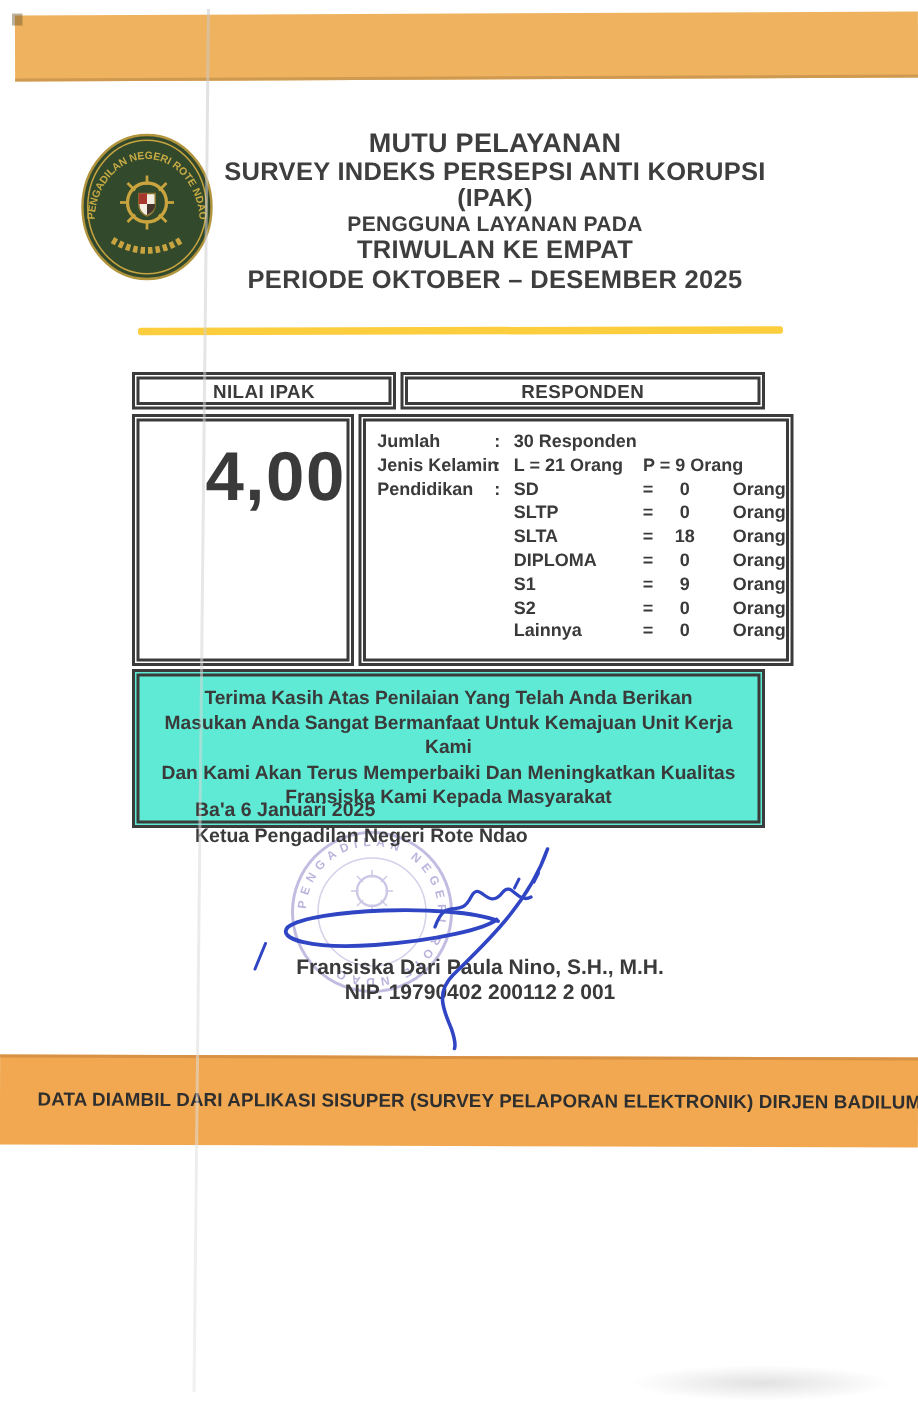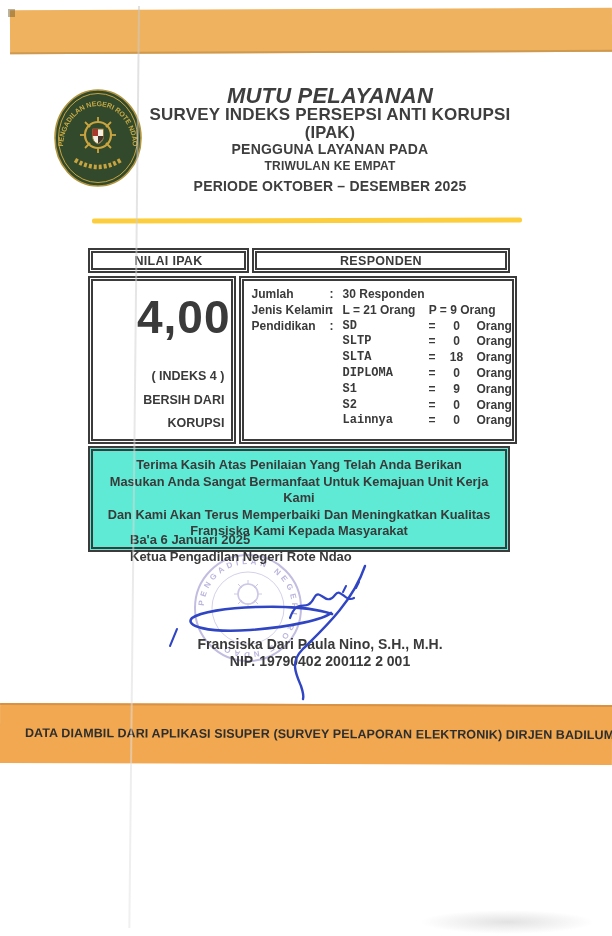--- a/index.html
+++ b/index.html
@@ -28,57 +28,57 @@
     background:radial-gradient(ellipse at center, rgba(150,150,150,.28), transparent 70%);
     z-index:3;
   }
 
   
   .seal { position:absolute; left:52px; top:88px; width:92px; height:100px; z-index:5; }
   .titles {
     position:absolute; left:140px; top:85px; width:380px; text-align:center;
     font-weight:bold; color:#3E3E3E; letter-spacing:.2px; z-index:5;
   }
-  .tl-0 { font-size:22px;   line-height:21px;font-style:italic; }
+  .tl-0 { font-size:18px;   line-height:21px; }
   .tl-1 { font-size:17px; line-height:18px; }
   .tl-2 { font-size:16.5px; line-height:17px; }
   .tl-3 { font-size:14px;   line-height:16px; }
   .tl-4 { font-size:14.5px; line-height:16px; }
-  .tl-5 { font-size:12px;   line-height:19px; }
-  .tl-6 { font-size:14px;   line-height:21px; }
+  .tl-5 { font-size:17px;   line-height:19px; }
+  .tl-6 { font-size:17px;   line-height:21px; }
   .title-rule {
     position:absolute; left:92px; top:218px; width:430px; height:5px;
     background:#FCCE3E; border-radius:2px; transform:rotate(-0.15deg); z-index:4;
   }
 
   
   .tbl { position:absolute; left:88px; top:248px; width:422px; z-index:5; }
   .row { display:flex; gap:3px; }
   .cell { border:5px double #3b3b3b; background:#fff; box-sizing:border-box; }
   .hrow { margin-bottom:3px; }
   .hcell {
     height:25px; display:flex; align-items:center; justify-content:center;
     font-weight:bold; font-size:12.5px; letter-spacing:.3px;
   }
-  .c-left  { width:161px; }
+  .c-left  { width:176px; }
   .c-right { flex:1; }
   .bcell-left {
     height:168px; display:flex; flex-direction:column; align-items:center; text-align:right;padding-left:44px;
   }
   .score { font-size:46px; font-weight:bold; letter-spacing:1px; margin-top:10px; line-height:52px; }
   .score-notes { margin-top:22px; font-size:12.5px; font-weight:bold; line-height:23.5px; }
   .bcell-right { height:168px; padding:6px 0 0 8px; font-size:12px; font-weight:bold; line-height:15.8px; }
   .resp-line { display:flex; white-space:nowrap; }
   .rc1 { width:78px; }
   .rcolon { width:13px; }
   .pre { white-space:pre; }
-  .edu-label { width:86px;font-family:Liberation Mono, monospace; }
+  .edu-label { width:86px; }
   .edu-eq { width:16px; }
   .edu-count { width:24px; text-align:center; }
-  .edu-unit { margin-left:8px; }
+  .edu-unit { margin-left:20px; }
 
   
   .thanks {
     position:absolute; left:88px; top:446px; width:422px; box-sizing:border-box;
     border:5px double #3b3b3b; padding:6px 2px 7px 2px; text-align:center;
     font-size:12.8px; font-weight:bold; line-height:16.5px; z-index:5; background:#5eead4;
   }
 
   
   .sig-head {
@@ -156,25 +156,20 @@
       <div class="cell hcell c-left">
         <span>NILAI IPAK</span>
       </div>
       <div class="cell hcell c-right">
         <span>RESPONDEN</span>
       </div>
     </div>
     <div class="row">
       <div class="cell bcell-left c-left">
         <div class="score">4,00</div>
-        <div class="score-notes">
-          <div>( INDEKS 4 )</div>
-          <div>BERSIH DARI</div>
-          <div>KORUPSI</div>
-        </div>
       </div>
       <div class="cell bcell-right c-right">
         <div class="resp-line">
           <span class="rc1">Jumlah</span>
           <span class="rcolon">:</span>
           <span class="pre">30 Responden</span>
         </div>
         <div class="resp-line">
           <span class="rc1">Jenis Kelamin</span>
           <span class="rcolon">:</span>

